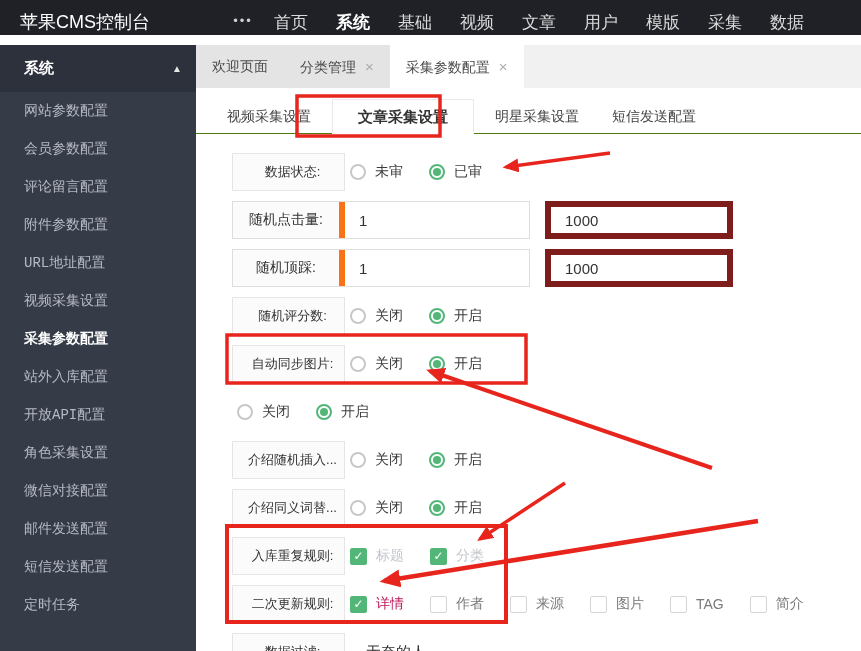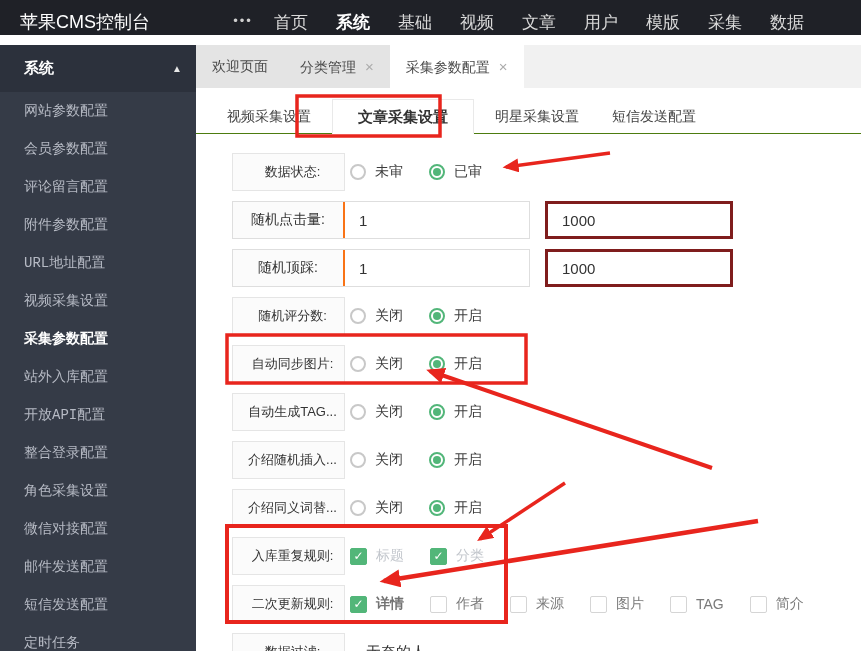--- a/index.html
+++ b/index.html
@@ -64,32 +64,32 @@
     background:#fff; flex:none; display:flex; align-items:center; justify-content:center; }
   .radio.checked { border-color:var(--green); }
   .radio.checked::after { content:""; width:8px; height:8px; border-radius:50%;
     background:var(--green); }
   .opt-label { margin-left:9px; font-size:14px; color:#3c3c3c; white-space:nowrap; }
 
   .checkbox { width:17px; height:17px; border:1px solid #d5d5d5; border-radius:2px;
     background:#fff; flex:none; display:flex; align-items:center; justify-content:center;
     font-size:12px; color:#fff; }
   .checkbox.checked { background:var(--green); border-color:var(--green); }
-  .opt .cl-dark { color:#737373;font-weight:bold; }
+  .opt .cl-dark { color:#be185d; }
   .opt .cl-mid  { color:#7a7a7a; }
   .opt .cl-dis  { color:#c2c6cc; }
 
   .combo { display:flex; align-items:stretch; width:298px; height:38px;
     border:1px solid #dedede; }
-  .combo .lblpart { width:112px; background:#fbfbfb; border-right:2px solid #f97316;
+  .combo .lblpart { width:112px; background:#fbfbfb; border-right:6px solid #f97316;
     display:flex; align-items:center; justify-content:center; font-size:14px; color:#333;
     flex:none; white-space:nowrap; }
   .combo input { flex:1; border:0; outline:0; font-size:15px; color:#333;
     padding-left:14px; font-family:inherit; background:#fff; min-width:0; }
-  .box2 { width:188px; height:38px; border:3px solid #7f1d1d; margin-left:15px; }
+  .box2 { width:188px; height:38px; border:6px solid #7f1d1d; margin-left:15px; }
   .box2 input { width:100%; height:100%; border:0; outline:0; font-size:15px;
     color:#333; padding-left:14px; font-family:inherit; }
 
   .text-val { margin-left:16px; font-size:15px; color:#333; }
 
   
   .annotations { position:absolute; left:0; top:0; width:861px; height:651px;
     pointer-events:none; z-index:50; }
 </style>
 </head>
@@ -121,21 +121,20 @@
     <div class="side-list">
         <div class="side-item">网站参数配置</div>
         <div class="side-item">会员参数配置</div>
         <div class="side-item">评论留言配置</div>
         <div class="side-item">附件参数配置</div>
         <div class="side-item">URL地址配置</div>
         <div class="side-item">视频采集设置</div>
         <div class="side-item active">采集参数配置</div>
         <div class="side-item">站外入库配置</div>
         <div class="side-item">开放API配置</div>
-        <div class="side-item">整合登录配置</div>
         <div class="side-item">角色采集设置</div>
         <div class="side-item">微信对接配置</div>
         <div class="side-item">邮件发送配置</div>
         <div class="side-item">短信发送配置</div>
         <div class="side-item">定时任务</div>
       </div>
   </aside>
 
   <main class="main">
     <div class="tabbar">
@@ -199,21 +198,20 @@
                 <span class="radio"></span>
                 <span class="opt-label">关闭</span>
               </span>
               <span class="opt">
                 <span class="radio checked"></span>
                 <span class="opt-label">开启</span>
               </span>
             </div>
           </div>
           <div class="frow">
-            <div class="lblbox">自动生成TAG...</div>
             <div class="ctrl-area">
               <span class="opt">
                 <span class="radio"></span>
                 <span class="opt-label">关闭</span>
               </span>
               <span class="opt">
                 <span class="radio checked"></span>
                 <span class="opt-label">开启</span>
               </span>
             </div>

